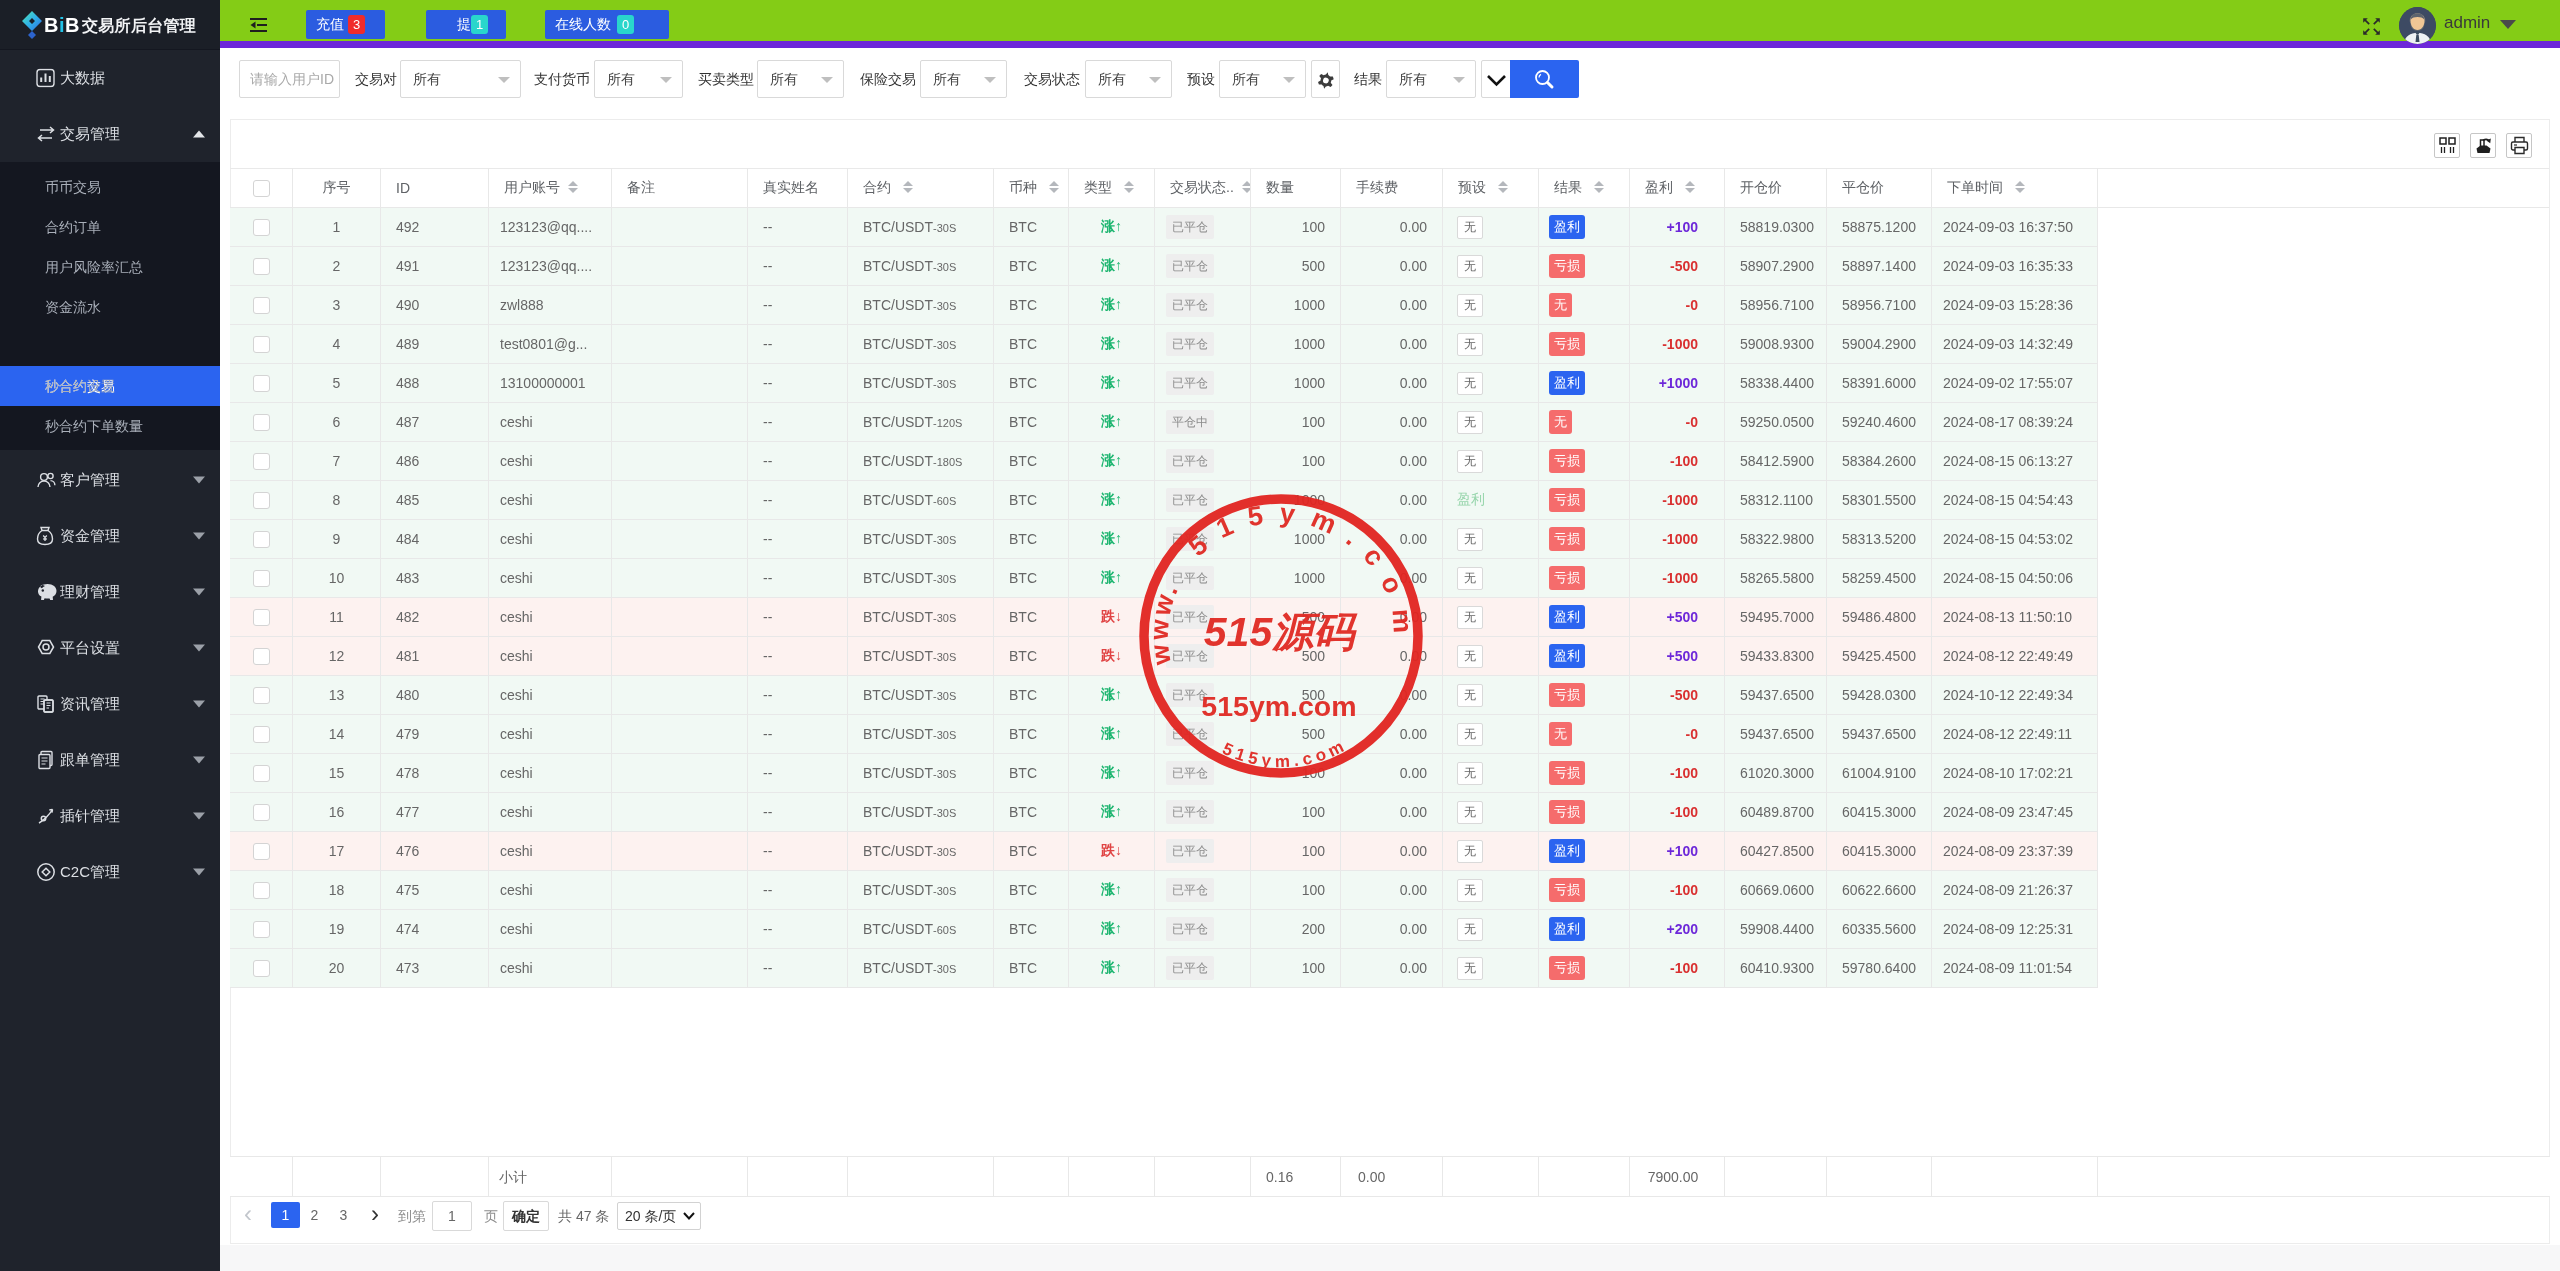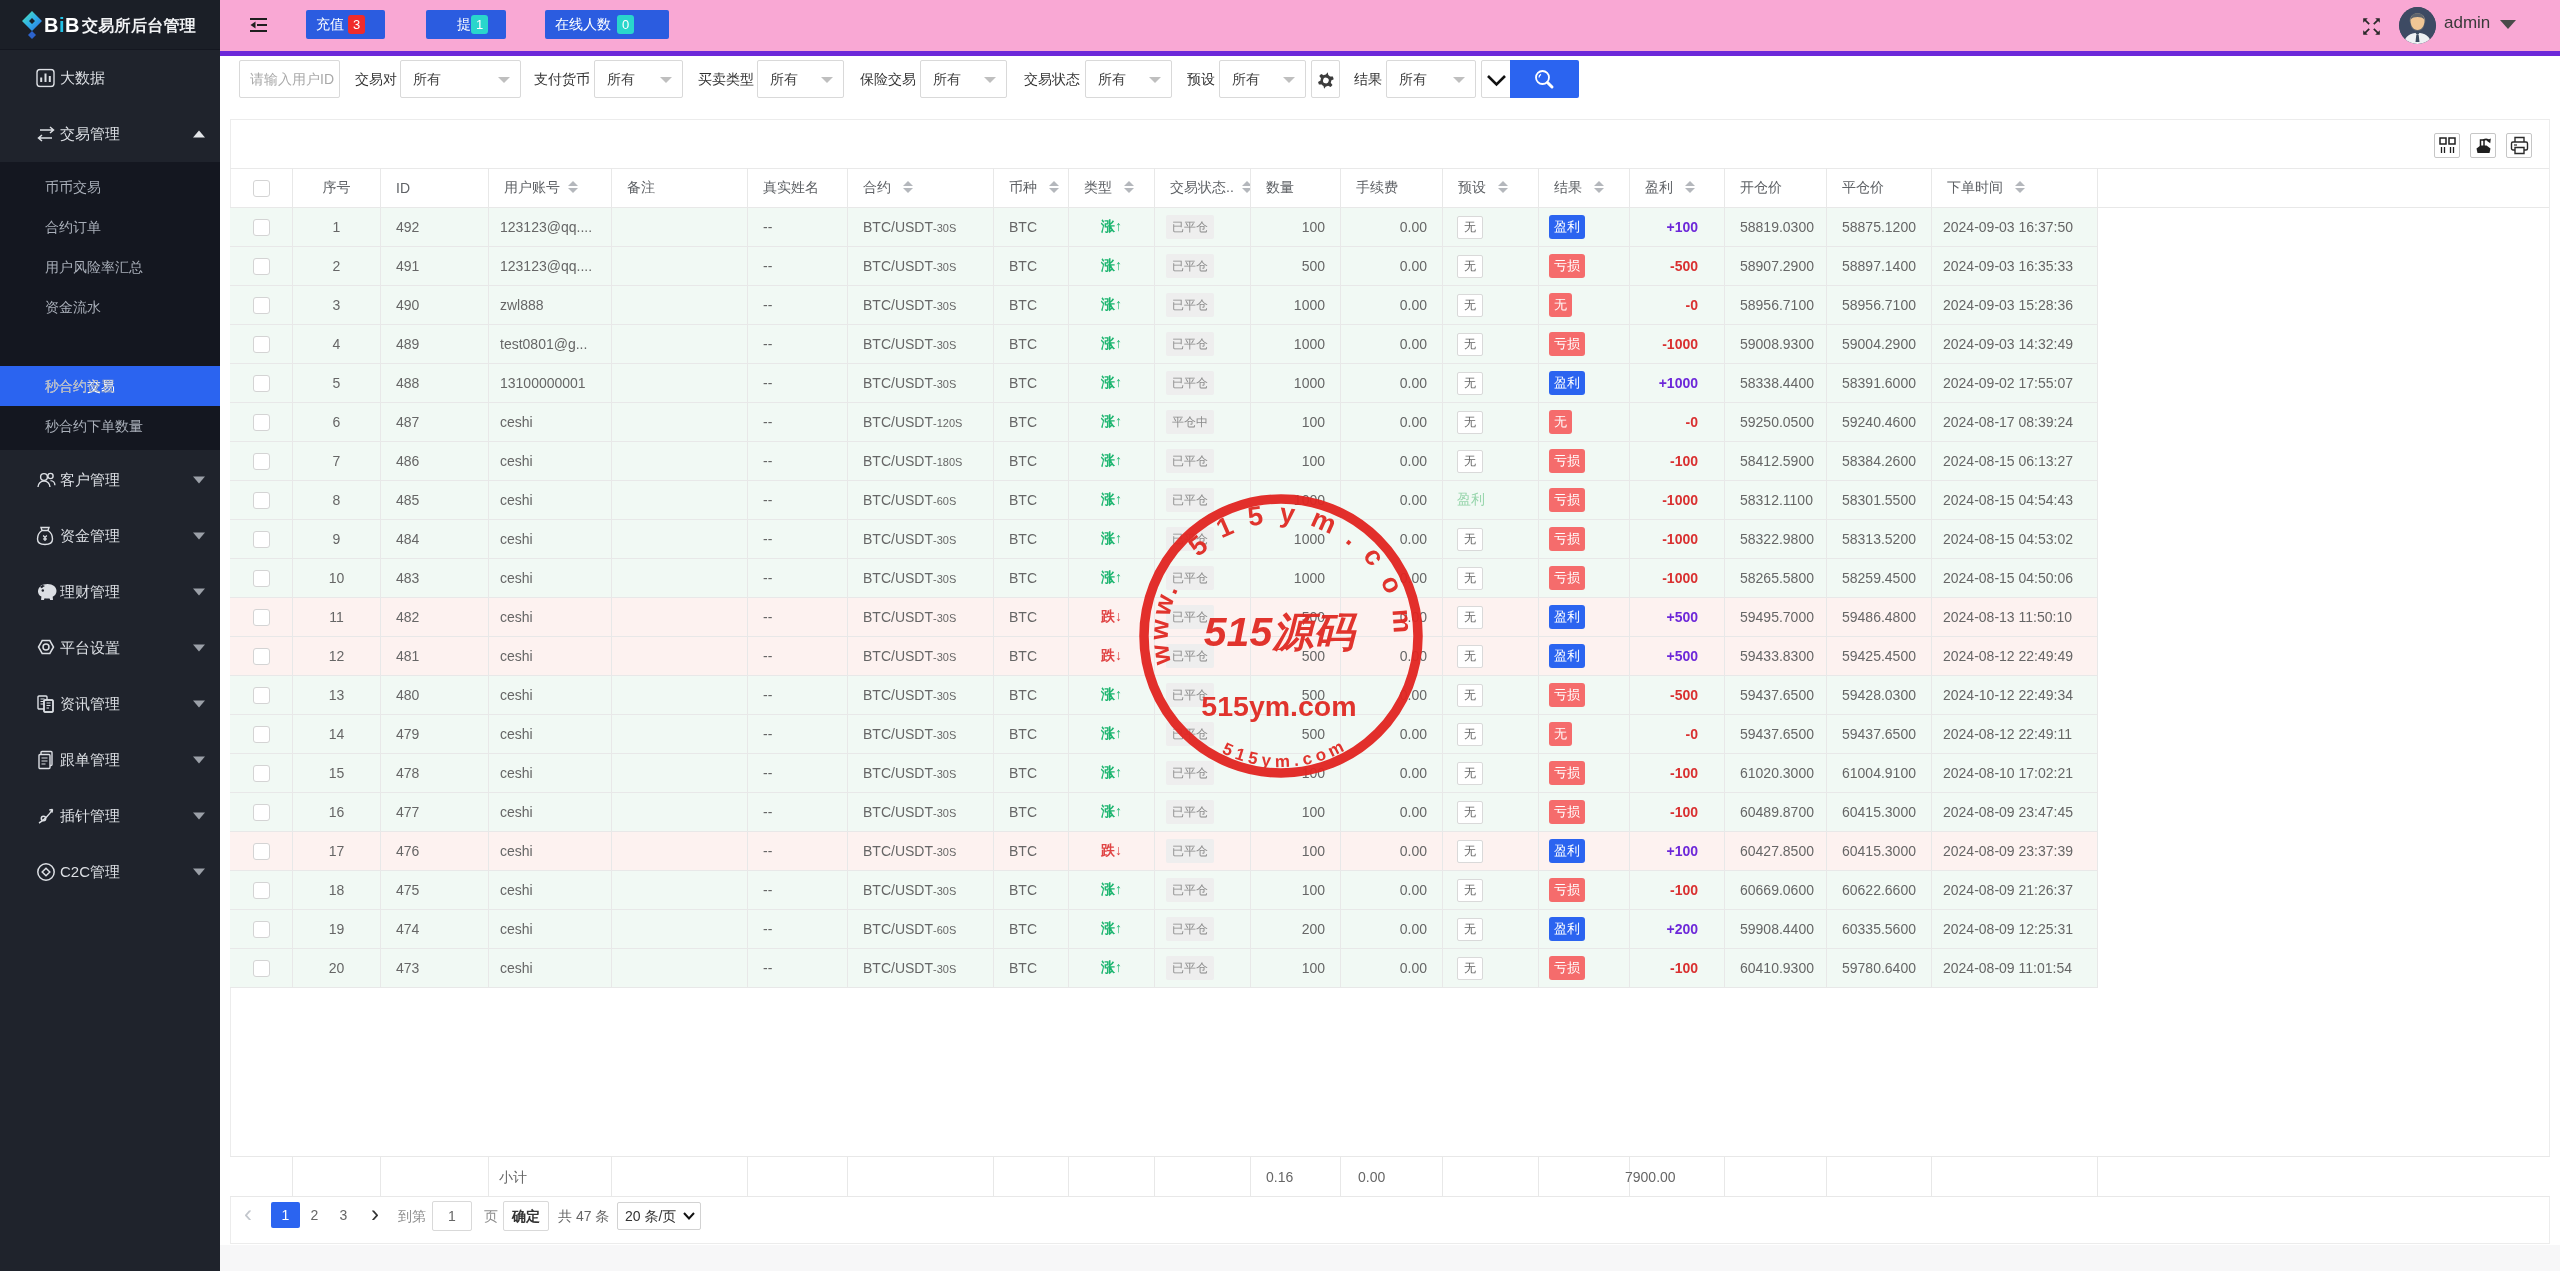--- a/index.html
+++ b/index.html
@@ -16,21 +16,21 @@
 .mitem .txt { position:absolute; left:60px; top:50%; transform:translateY(-50%); font-size:15px; color:#dcdfe4; }
 .mitem svg.ic { position:absolute; left:36px; top:50%; transform:translateY(-50%); }
 .mitem .car { position:absolute; right:15px; top:50%; transform:translateY(-50%); width:0; height:0;
   border-left:6.5px solid transparent; border-right:6.5px solid transparent; border-top:7px solid #9ba0a8; }
 .mitem .car.up { border-top:none; border-bottom:7px solid #e3e5e9; }
 #submenu { position:absolute; left:0; top:162px; width:220px; height:288px; background:#141720; }
 .smitem { position:absolute; left:0; width:220px; height:40px; line-height:40px; padding-left:45px;
   font-size:14px; color:#aab0ba; }
 .smitem.active { background:#2b64f0; color:#fff;margin-top:40px; }
 
-#topbar { position:absolute; left:220px; top:0; width:2340px; height:56px; background:#f9a8d4; border-bottom:5px solid #6d28d9; }
+#topbar { position:absolute; left:220px; top:0; width:2340px; height:48px; background:#84cc16; border-bottom:7px solid #6d28d9; }
 .hbtn { position:absolute; top:10px; height:29px; background:#2b5ce0; border-radius:2px; color:#fff; font-size:14px; }
 .hbtn .bt { position:absolute; left:0; top:0; height:29px; line-height:29px; width:100%; }
 .hbtn .badge { position:absolute; top:5px; height:19px; line-height:19px; border-radius:3px; color:#fff; font-size:13px; text-align:center; }
 
 .flabel { position:absolute; top:60px; height:38px; line-height:38px; font-size:14px; color:#333; }
 .fsel { position:absolute; top:60px; height:38px; background:#fff; border:1px solid #d9d9d9; border-radius:2px; }
 .fsel .v { position:absolute; left:12px; top:0; line-height:36px; font-size:14px; color:#444; }
 .fsel .c { position:absolute; right:10px; top:16px; width:0; height:0;
   border-left:6px solid transparent; border-right:6px solid transparent; border-top:6.5px solid #bfbfbf; }
 #finput { position:absolute; left:239px; top:60px; width:101px; height:38px; border:1px solid #d9d9d9; border-radius:2px;
@@ -759,21 +759,21 @@
     <div style="position:absolute;left:1212px;top:0;width:1px;height:40px;background:#e8e8e8"></div>
     <div style="position:absolute;left:1308px;top:0;width:1px;height:40px;background:#e8e8e8"></div>
     <div style="position:absolute;left:1399px;top:0;width:1px;height:40px;background:#e8e8e8"></div>
     <div style="position:absolute;left:1494px;top:0;width:1px;height:40px;background:#e8e8e8"></div>
     <div style="position:absolute;left:1596px;top:0;width:1px;height:40px;background:#e8e8e8"></div>
     <div style="position:absolute;left:1701px;top:0;width:1px;height:40px;background:#e8e8e8"></div>
     <div style="position:absolute;left:1867px;top:0;width:1px;height:40px;background:#e8e8e8"></div>
     <div style="position:absolute;left:269px;top:0;line-height:40px;font-size:14px;color:#666">小计</div>
     <div style="position:absolute;left:1036px;top:0;line-height:40px;font-size:14px;color:#666">0.16</div>
     <div style="position:absolute;left:1128px;top:0;line-height:40px;font-size:14px;color:#666">0.00</div>
-    <div style="position:absolute;left:1395px;top:0;width:96px;text-align:left;line-height:40px;font-size:14px;color:#666">7900.00</div>
+    <div style="position:absolute;left:1395px;top:0;width:96px;text-align:center;line-height:40px;font-size:14px;color:#666">7900.00</div>
   </div>
 <div class="pgn" style="left:244px;top:1200px;color:#c2c6cc;font-size:24px">‹</div>
 <div class="pgn" style="left:271px;top:1202px;width:29px;height:26px;line-height:26px;text-align:center;background:#2b64f0;color:#fff;border-radius:2px">1</div>
 <div class="pgn" style="left:300px;top:1202px;width:29px;height:26px;line-height:26px;text-align:center;color:#666">2</div>
 <div class="pgn" style="left:329px;top:1202px;width:29px;height:26px;line-height:26px;text-align:center;color:#666">3</div>
 <div class="pgn" style="left:371px;top:1200px;color:#333;font-size:24px">›</div>
 <div class="pgn" style="left:398px;top:1203px;line-height:26px;color:#8d8d8d">到第</div>
 <div class="pgn" style="left:432px;top:1201px;width:40px;height:30px;line-height:28px;text-align:center;border:1px solid #d9d9d9;border-radius:2px;color:#666">1</div>
 <div class="pgn" style="left:484px;top:1203px;line-height:26px;color:#8d8d8d">页</div>
 <div class="pgn" style="left:503px;top:1201px;width:46px;height:30px;line-height:28px;text-align:center;border:1px solid #d9d9d9;border-radius:2px;color:#333;font-weight:bold">确定</div>

